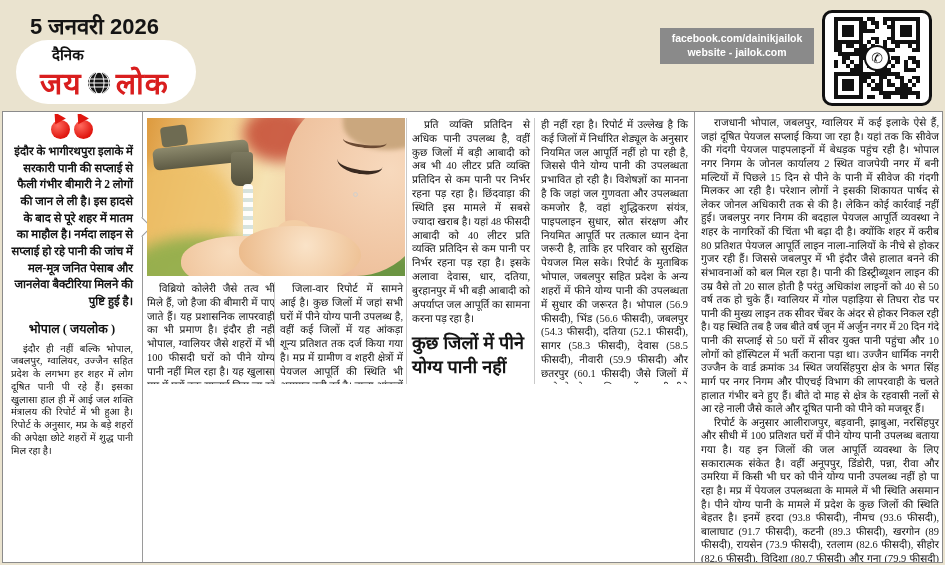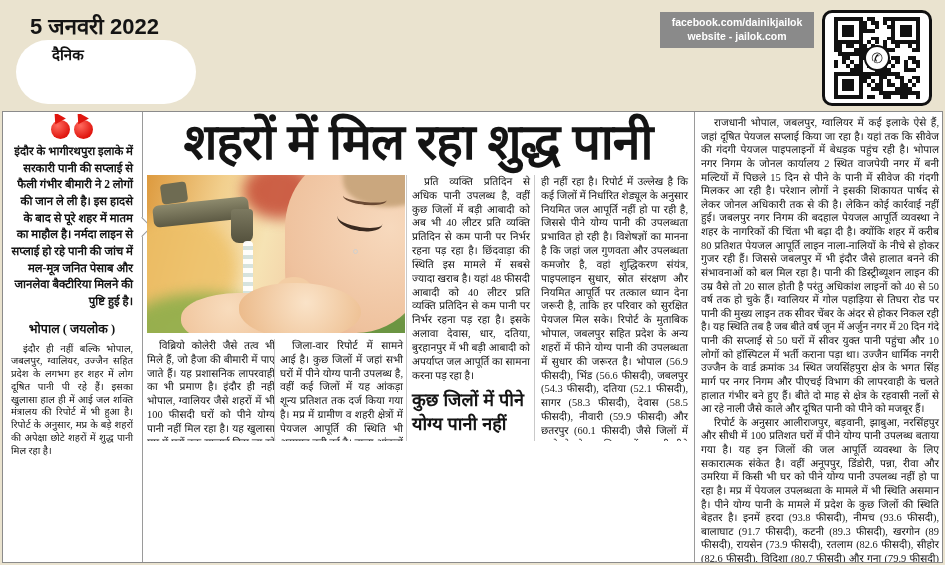--- a/index.html
+++ b/index.html
@@ -12,21 +12,21 @@
 
   
   .header{position:absolute;left:0;top:0;width:945px;height:109px;background:var(--beige)}
   .date{position:absolute;left:30px;top:10px;font-size:22px;font-weight:bold;font-family:"Liberation Sans","DejaVu Sans",sans-serif}
   .masthead{position:absolute;left:16px;top:40px;width:180px;height:64px;background:#fff;border-radius:32px;padding:4px 0 0 24px}
   .masthead .tagline{font-size:15px;font-weight:bold;color:#111;display:block;margin-left:12px}
   .masthead .title{display:flex;align-items:center;gap:5px;margin-top:-2px}
   .masthead .title b{font-size:30px;font-weight:900;color:var(--masthead-red);letter-spacing:1px}
   .globe{width:24px;height:24px;flex:0 0 auto}
 
-  .socialbox{position:absolute;left:660px;top:12px;width:154px;height:36px;background:var(--graybox);color:#fff;
+  .socialbox{position:absolute;left:660px;top:28px;width:154px;height:36px;background:var(--graybox);color:#fff;
     font-family:"Liberation Sans","DejaVu Sans",sans-serif;font-size:10.5px;font-weight:bold;text-align:center;padding-top:4px;line-height:1.3}
   .scan{position:absolute;left:628px;top:66px;width:218px;text-align:center;font-weight:bold;font-size:15.5px;line-height:1.25}
 
   .qrbox{position:absolute;left:822px;top:10px;width:110px;height:96px;background:#fff;border:3px solid #111;border-radius:10px;
     display:flex;align-items:center;justify-content:center}
   .qr-grid{display:grid;grid-template-rows:repeat(21,1fr);grid-template-columns:repeat(21,1fr);width:86px;height:82px;background:#fff}
   .qr-grid i{display:block}
   .wa-badge{position:absolute;left:50%;top:50%;transform:translate(-50%,-50%);width:26px;height:26px;border-radius:50%;
     background:#fff;border:2px solid #111;display:flex;align-items:center;justify-content:center;font-size:14px;color:#111}
 
@@ -93,24 +93,36 @@
   .side-head{border:3px solid var(--red);color:var(--red);font-family:"Liberation Sans","DejaVu Sans",sans-serif;
     font-weight:900;font-size:25px;text-align:center;padding:2px 2px 4px;margin-bottom:5px;background:#fff}
   .side p.body{font-size:10.4px;line-height:1.31;text-align:justify;text-indent:13px}
   .side-sub{font-family:"Liberation Sans","DejaVu Sans",sans-serif;font-weight:bold;font-size:19px;margin:7px 0 4px;
     border-bottom:1px solid var(--rule);padding-bottom:4px}
 </style>
 </head>
 <body>
 
 <div class="header">
-  <div class="date">5 जनवरी 2022</div>
+  <div class="date">5 जनवरी 2026</div>
 
   <div class="masthead">
     <span class="tagline">दैनिक</span>
+    <div class="title">
+      <b>जय</b>
+      <svg class="globe" viewBox="0 0 24 24">
+        <circle cx="12" cy="12" r="11" fill="#161616"></circle>
+        <ellipse cx="12" cy="12" rx="5" ry="11" fill="none" stroke="#fff" stroke-width="1"></ellipse>
+        <ellipse cx="12" cy="12" rx="10" ry="11" fill="none" stroke="#fff" stroke-width="1"></ellipse>
+        <line x1="1" y1="8" x2="23" y2="8" stroke="#fff" stroke-width="1"></line>
+        <line x1="1" y1="12" x2="23" y2="12" stroke="#fff" stroke-width="1"></line>
+        <line x1="1" y1="16" x2="23" y2="16" stroke="#fff" stroke-width="1"></line>
+      </svg>
+      <b>लोक</b>
+    </div>
   </div>
 
   <div class="socialbox">
     <div>facebook.com/dainikjailok</div>
     <div>website - jailok.com</div>
   </div>
 
   <div class="qrbox">
     <div class="qr-grid">
         <i style="background:#111"></i>
@@ -568,21 +580,20 @@
     </div>
     <div class="quote-text">इंदौर के भागीरथपुरा इलाके में सरकारी पानी की सप्लाई से फैली गंभीर बीमारी ने 2 लोगों की जान ले ली है। इस हादसे के बाद से पूरे शहर में मातम का माहौल है। नर्मदा लाइन से सप्लाई हो रहे पानी की जांच में मल-मूत्र जनित पेसाब और जानलेवा बैक्टीरिया मिलने की पुष्टि हुई है।</div>
     <div class="dateline">भोपाल ( जयलोक )</div>
     <p class="body">इंदौर ही नहीं बल्कि भोपाल, जबलपुर, ग्वालियर, उज्जैन सहित प्रदेश के लगभग हर शहर में लोग दूषित पानी पी रहे हैं। इसका खुलासा हाल ही में आई जल शक्ति मंत्रालय की रिपोर्ट में भी हुआ है। रिपोर्ट के अनुसार, मप्र के बड़े शहरों की अपेक्षा छोटे शहरों में शुद्ध पानी मिल रहा है।</p>
   </div>
   <div class="rail"></div>
   <div class="rail-tail"></div>
 
   <div class="main">
     <div class="headline">
-      <div>शहरों में मिल रहा शुद्ध पानी</div>
     </div>
 
     <div class="midgrid">
 
       <div class="photo">
         <div class="ph-blob ph-red"></div>
         <div class="ph-blob ph-warm"></div>
         <div class="ph-blob ph-green1"></div>
         <div class="ph-blob ph-green2"></div>
         <div class="face"></div>

